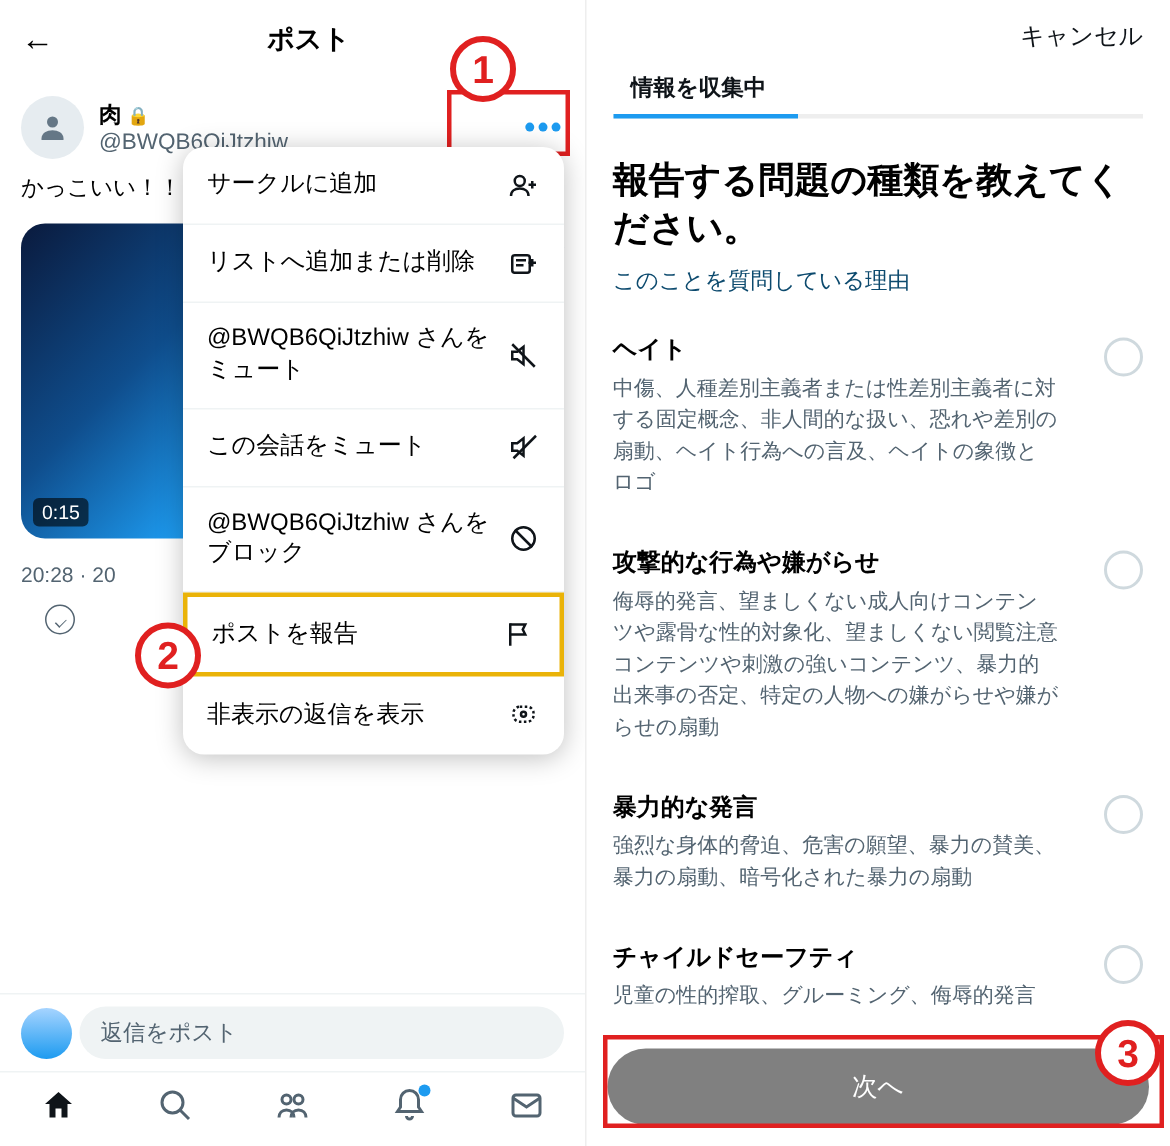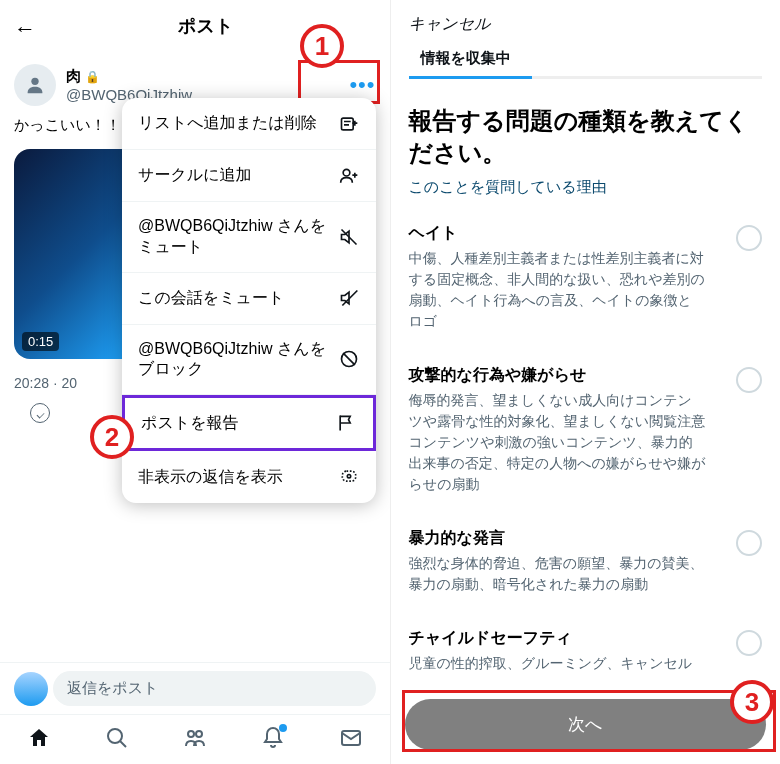--- a/index.html
+++ b/index.html
@@ -28,40 +28,40 @@
 .reply-icon { padding: 6px 30px; color: #536471; }
 .circle-icon { width: 20px; height: 20px; border: 1.5px solid #536471; border-radius: 50%; display: inline-block; position: relative; }
 .circle-icon::after { content:''; position:absolute; width:6px; height:6px; border-left:1.5px solid #536471; border-bottom:1.5px solid #536471; top:7px; left:6px; transform: rotate(-45deg) scaleY(.6); }
 
 
 .menu { position: absolute; top: 98px; left: 122px; right: 14px; background: #fff; border-radius: 14px; box-shadow: 0 2px 18px rgba(0,0,0,.25); overflow: hidden; }
 .menu-item { display: flex; align-items: center; justify-content: space-between; padding: 14px 16px; font-size: 16px; border-bottom: 1px solid #eff3f4; min-height: 52px; }
 .menu-item:last-child { border-bottom: none; }
 .menu-item .mi-label { flex: 1; padding-right: 8px; line-height: 1.3; }
 .menu-item .mi-icon { width: 22px; height: 22px; display: flex; align-items: center; justify-content: center; color: #0f1419; }
-.callout-report { border: 3px solid #6d28d9; gap: 20px; }
+.callout-report { border: 3px solid #eab308; gap: 20px; }
 
 
 .badge { position: absolute; width: 44px; height: 44px; border: 4px solid #e02020; border-radius: 50%; background: #fff; color: #e02020; font-weight: 900; font-size: 26px; display: flex; align-items: center; justify-content: center; z-index: 20; }
 .badge-1 { top: 24px; left: 300px; }
 .badge-2 { top: 415px; left: 90px; }
 .badge-3 { bottom: 40px; right: 6px; }
 
 
 .compose { position: absolute; bottom: 50px; left: 0; right: 0; display: flex; align-items: center; padding: 8px 14px; gap: 5px; border-top: 1px solid #eff3f4; background:#fff; }
 .compose .av { width: 34px; height: 34px; border-radius: 50%; background: linear-gradient(180deg,#a6d4ff,#1d9bf0); }
 .compose .field { flex: 1; background: #eff3f4; border-radius: 20px; padding: 8px 14px; color: #536471; font-size: 15px; }
 .tabbar { position: absolute; bottom: 0; left: 0; right: 0; height: 50px; display: flex; justify-content: space-around; align-items: center; border-top: 1px solid #eff3f4; background:#fff; }
 .tabbar .tb { color: #536471; }
 .tabbar .tb.active { color: #0f1419; }
 .tb-bell { position: relative; }
 .tb-bell .dot { position: absolute; top: -2px; right: -2px; width: 8px; height: 8px; background: #1d9bf0; border-radius: 50%; }
 
 
-.r-header { display: flex; justify-content: flex-start; padding: 14px 18px 4px; font-style: italic; }
+.r-header { display: flex; justify-content: flex-end; padding: 14px 18px 4px; }
 .r-cancel { color: #0f1419; font-size: 16px; }
 .r-section-title { padding: 10px 18px 8px; font-size: 15px; font-weight: 600; color: #0f1419; margin-left: 12px; }
 .r-bar { height: 3px; background: #eee; margin: 0 18px; }
 .r-bar .fill { height: 100%; width: 35%; background: #1d9bf0; }
 .r-question { font-size: 24px; font-weight: 800; padding: 26px 18px 8px; line-height: 1.35; }
 .r-link { color: #0c4a6e; font-size: 15px; padding: 0 18px; }
 .r-options { padding: 10px 0 0; }
 .r-opt { display: flex; gap: 30px; padding: 16px 18px; border-bottom: 1px solid transparent; }
 .r-opt-text { flex: 1; }
 .r-opt-title { font-size: 16px; font-weight: 700; margin-bottom: 4px; }
@@ -105,37 +105,37 @@
 
     <div class="media">
       <div class="dur">0:15</div>
     </div>
 
     <div class="timestamp">20:28 · 20</div>
     <div class="reply-icon"><span class="circle-icon"></span></div>
 
     <div class="menu">
       <div class="menu-item">
+        <span class="mi-label">サークルに追加</span>
+        <span class="mi-icon">
+            <svg width="20" height="20" viewBox="0 0 24 24" fill="none" stroke="currentColor" stroke-width="2">
+              <circle cx="9" cy="8" r="4"></circle>
+              <path d="M2 20c0-4 3-6 7-6s7 2 7 6"></path>
+              <line x1="19" y1="8" x2="19" y2="14"></line>
+              <line x1="16" y1="11" x2="22" y2="11"></line>
+            </svg>
+          </span>
+      </div>
+      <div class="menu-item">
         <span class="mi-label">リストへ追加または削除</span>
         <span class="mi-icon">
             <svg width="20" height="20" viewBox="0 0 24 24" fill="none" stroke="currentColor" stroke-width="2">
               <rect x="3" y="5" width="14" height="14" rx="2"></rect>
               <line x1="6" y1="9" x2="14" y2="9"></line>
               <line x1="6" y1="13" x2="12" y2="13"></line>
-              <line x1="19" y1="8" x2="19" y2="14"></line>
-              <line x1="16" y1="11" x2="22" y2="11"></line>
-            </svg>
-          </span>
-      </div>
-      <div class="menu-item">
-        <span class="mi-label">サークルに追加</span>
-        <span class="mi-icon">
-            <svg width="20" height="20" viewBox="0 0 24 24" fill="none" stroke="currentColor" stroke-width="2">
-              <circle cx="9" cy="8" r="4"></circle>
-              <path d="M2 20c0-4 3-6 7-6s7 2 7 6"></path>
               <line x1="19" y1="8" x2="19" y2="14"></line>
               <line x1="16" y1="11" x2="22" y2="11"></line>
             </svg>
           </span>
       </div>
       <div class="menu-item">
         <span class="mi-label">@BWQB6QiJtzhiw さんをミュート</span>
         <span class="mi-icon">
             <svg width="20" height="20" viewBox="0 0 24 24" fill="none" stroke="currentColor" stroke-width="2">
               <path d="M3 9v6h4l5 4V5L7 9H3z"></path>
@@ -240,21 +240,21 @@
       <div class="r-opt">
         <div class="r-opt-text">
           <div class="r-opt-title">暴力的な発言</div>
           <div class="r-opt-desc">強烈な身体的脅迫、危害の願望、暴力の賛美、暴力の扇動、暗号化された暴力の扇動</div>
         </div>
         <div class="r-radio"></div>
       </div>
       <div class="r-opt">
         <div class="r-opt-text">
           <div class="r-opt-title">チャイルドセーフティ</div>
-          <div class="r-opt-desc">児童の性的搾取、グルーミング、キャンセル</div>
+          <div class="r-opt-desc">児童の性的搾取、グルーミング、侮辱的発言</div>
         </div>
         <div class="r-radio"></div>
       </div>
     </div>
 
     <div class="r-footer">
       <div class="r-next">次へ</div>
     </div>
     <div class="callout-next"></div>
     <div class="badge badge-3">3</div>

